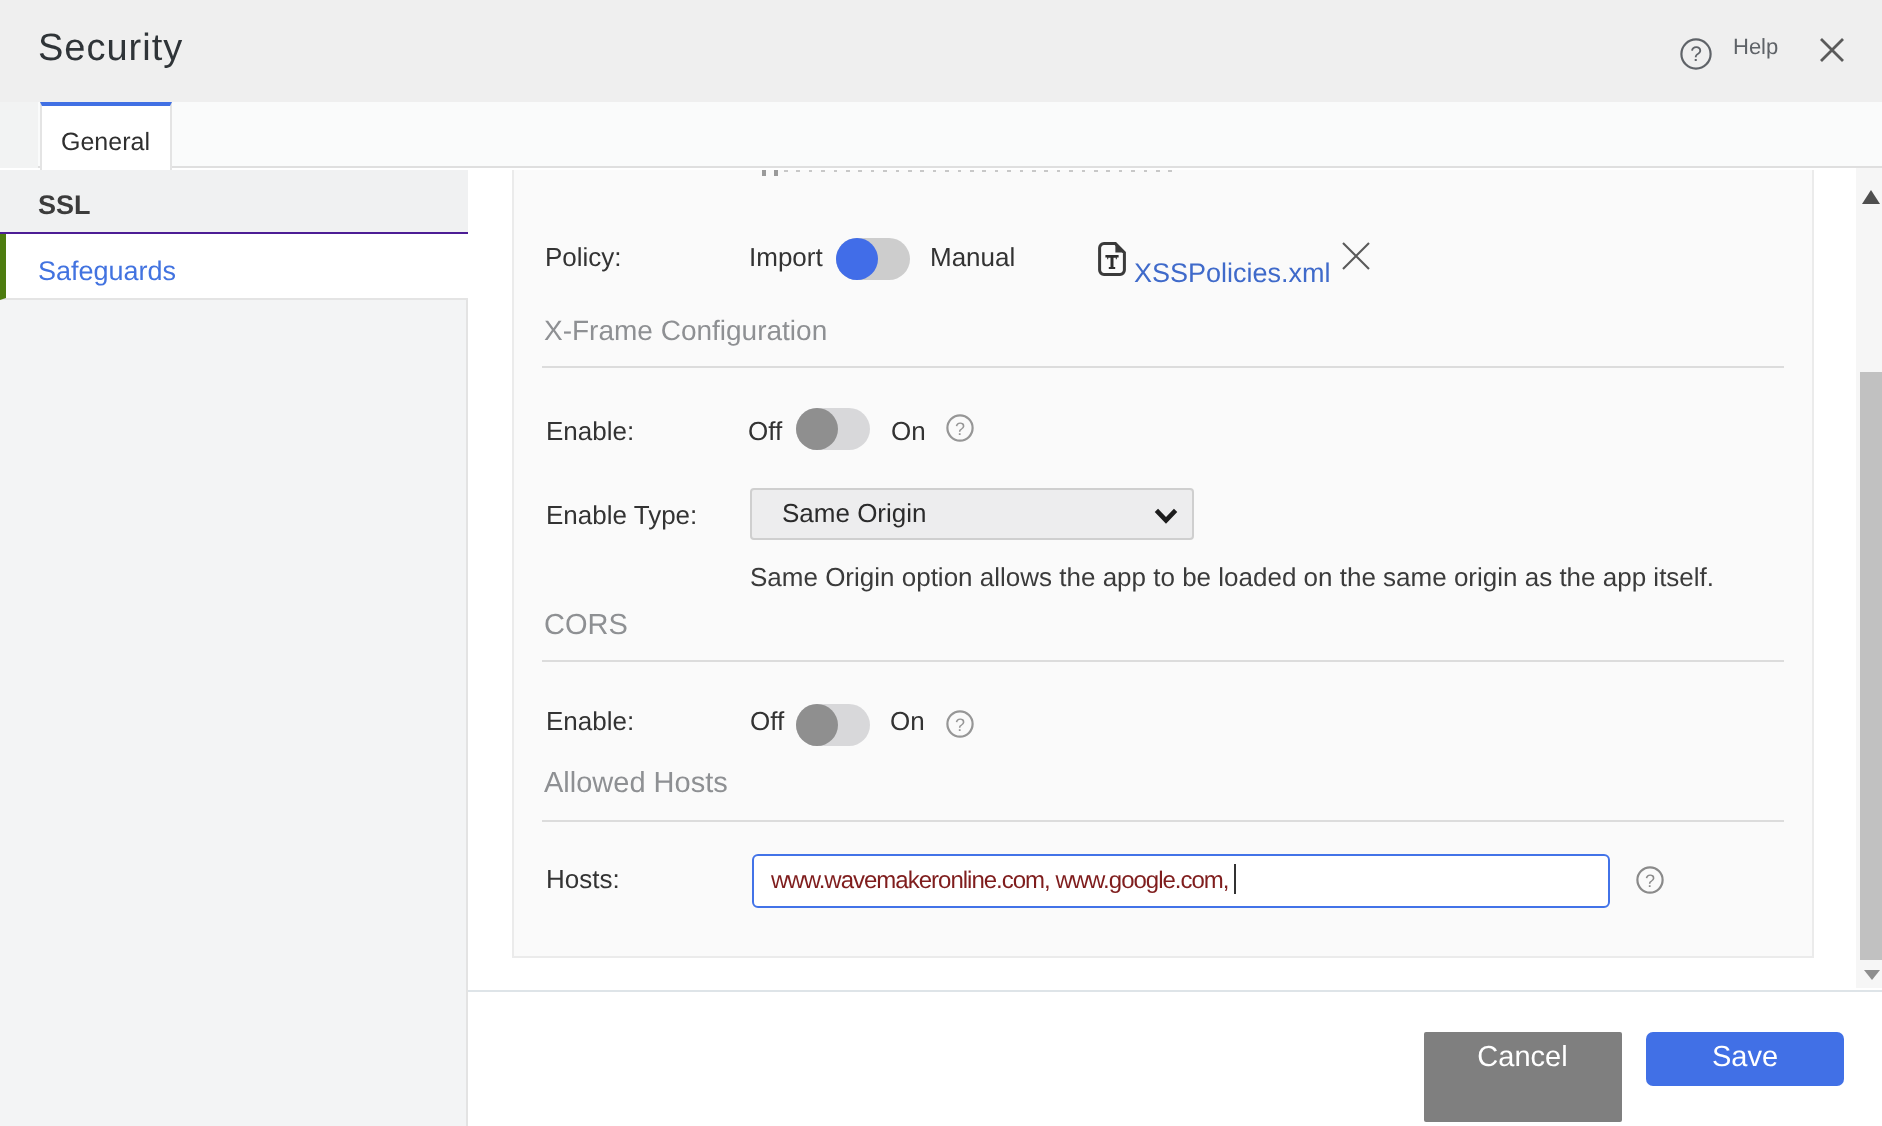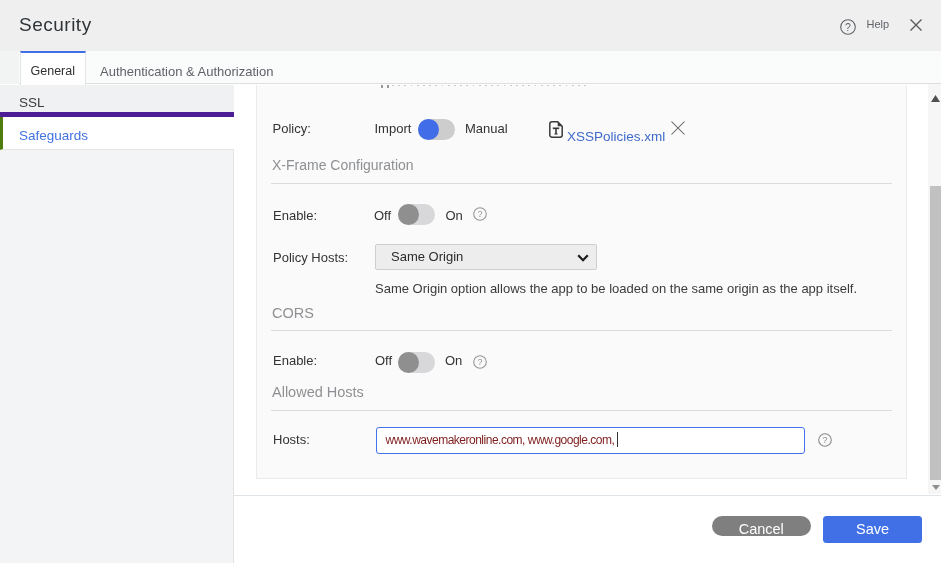--- a/index.html
+++ b/index.html
@@ -30,24 +30,23 @@
     <svg width="12" height="12" viewBox="0 0 12 12">
         <path d="M0.5 0.5 L11.5 11.5 M11.5 0.5 L0.5 11.5" stroke="#5a5a5a" stroke-width="1.4"></path>
       </svg>
   </div>
 
   <div class="abs" style="left:0; top:51px; width:941px; height:33px; background:#fafbfb; border-bottom:1px solid #dfdfdf;"></div>
   <div class="abs" style="left:0; top:51px; width:19px; height:33px; background:#f2f3f3;"></div>
   <div class="abs" style="left:19.5px; top:51px; width:66.5px; height:34px; background:#fff; border-top:2px solid #4170e4; border-left:1px solid #e4e4e4; border-right:1px solid #e4e4e4; z-index:3;">
     <div style="margin-top:11px; text-align:center; font-size:12.5px; color:#2f2f2f;">General</div>
   </div>
-  <div class="abs" style="left:100px; top:64px; font-size:13px; color:#5f6368; white-space:nowrap;">Authentication &amp; Authorization</div>
 
   <div class="abs" style="left:0; top:85px; width:234px; height:478px; background:#f3f4f5; border-right:1px solid #e3e3e3;"></div>
-  <div class="abs" style="left:0; top:85px; width:234px; height:32px; border-bottom:5px solid #4c1d95; background:#f0f1f2;">
+  <div class="abs" style="left:0; top:85px; width:234px; height:32px; border-bottom:1px solid #4c1d95; background:#f0f1f2;font-weight:bold;">
     <div style="margin:10px 0 0 19px; font-size:13.5px; color:#3c3c3c;">SSL</div>
   </div>
   <div class="abs" style="left:0; top:117px; width:234px; height:33px; border-bottom:1px solid #e4e4e4; background:#fff; border-left:3px solid #4d7c0f;">
     <div style="margin:10.5px 0 0 16px; font-size:13.5px; color:#4273e0;">Safeguards</div>
   </div>
 
   <div class="abs" style="left:256px; top:85px; width:651px; height:394px; background:#fafafa; border:1px solid #ebebeb; border-top:none;"></div>
 
   <div class="abs" style="left:381px; top:85px; width:2px; height:3px; background:#9a9a9a;"></div>
   <div class="abs" style="left:387px; top:85px; width:2px; height:3px; background:#9a9a9a;"></div>
@@ -82,21 +81,21 @@
     <div class="knob" style="background:#8f8f8f;"></div>
   </div>
   <div class="abs lbl" style="left:445.5px; top:207.5px;">On</div>
   <div class="abs" style="left:473px; top:207px; width:14px; height:14px;">
     <svg width="14" height="14" viewBox="0 0 14 14">
         <circle cx="7" cy="7" r="6.3" fill="none" stroke="#969696" stroke-width="1.1"></circle>
         <text x="7" y="10.4" font-size="9" fill="#969696" text-anchor="middle" font-family="Liberation Sans">?</text>
       </svg>
   </div>
 
-  <div class="abs lbl" style="left:273px; top:250px;">Policy Hosts:</div>
+  <div class="abs lbl" style="left:273px; top:250px;">Enable Type:</div>
   <div class="abs" style="left:375px; top:281px; font-size:13px; color:#3b3b3b;">Same Origin option allows the app to be loaded on the same origin as the app itself.</div>
   <div class="abs" style="left:375px; top:244px; width:222px; height:26px; background:#ededee; border:1px solid #cfcfcf; border-radius:2px;">
     <div style="margin:4px 0 0 15px; font-size:13px; color:#2b2b2b;">Same Origin</div>
     <svg width="12" height="8" viewBox="0 0 12 8" style="position:absolute; right:7px; top:9px;">
         <path d="M1.2 1.2 L6 6.2 L10.8 1.2" fill="none" stroke="#1d1d1d" stroke-width="2.3"></path>
       </svg>
   </div>
 
   <div class="abs sectionhead" style="left:272px; top:304.5px;">CORS</div>
   <div class="abs divider" style="left:271px; top:330px; width:621px;"></div>
@@ -131,15 +130,15 @@
   <div class="abs" style="left:928px; top:84px; width:13px; height:410px; background:#f6f6f6;"></div>
   <div class="abs" style="left:930px; top:186px; width:11px; height:294px; background:#c1c1c1;"></div>
   <svg class="abs" style="left:930.5px; top:95px;" width="9" height="7" viewBox="0 0 9 7">
       <path d="M4.5 0 L9 7 L0 7 Z" fill="#4f4f4f"></path>
     </svg>
   <svg class="abs" style="left:931.5px; top:484.5px;" width="8" height="5" viewBox="0 0 8 5">
       <path d="M0 0 L8 0 L4 5 Z" fill="#8e8e8e"></path>
     </svg>
 
   <div class="abs" style="left:234px; top:494.5px; width:707px; height:1.5px; background:#dee4e8;"></div>
-  <div class="abs" style="left:711.5px; top:515.5px; width:99.5px; height:20px; background:#7f7f7f; border-radius:11px; color:#fff; font-size:14.5px; text-align:center; line-height:27.5px;">Cancel</div>
+  <div class="abs" style="left:711.5px; top:515.5px; width:99.5px; height:45px; background:#7f7f7f; border-radius:1px; color:#fff; font-size:14.5px; text-align:center; line-height:27.5px;">Cancel</div>
   <div class="abs" style="left:823px; top:515.5px; width:99px; height:27.5px; background:#4170e6; border-radius:3.5px; color:#fff; font-size:14.5px; text-align:center; line-height:27.5px;">Save</div>
 </div>
 
 </body></html>

